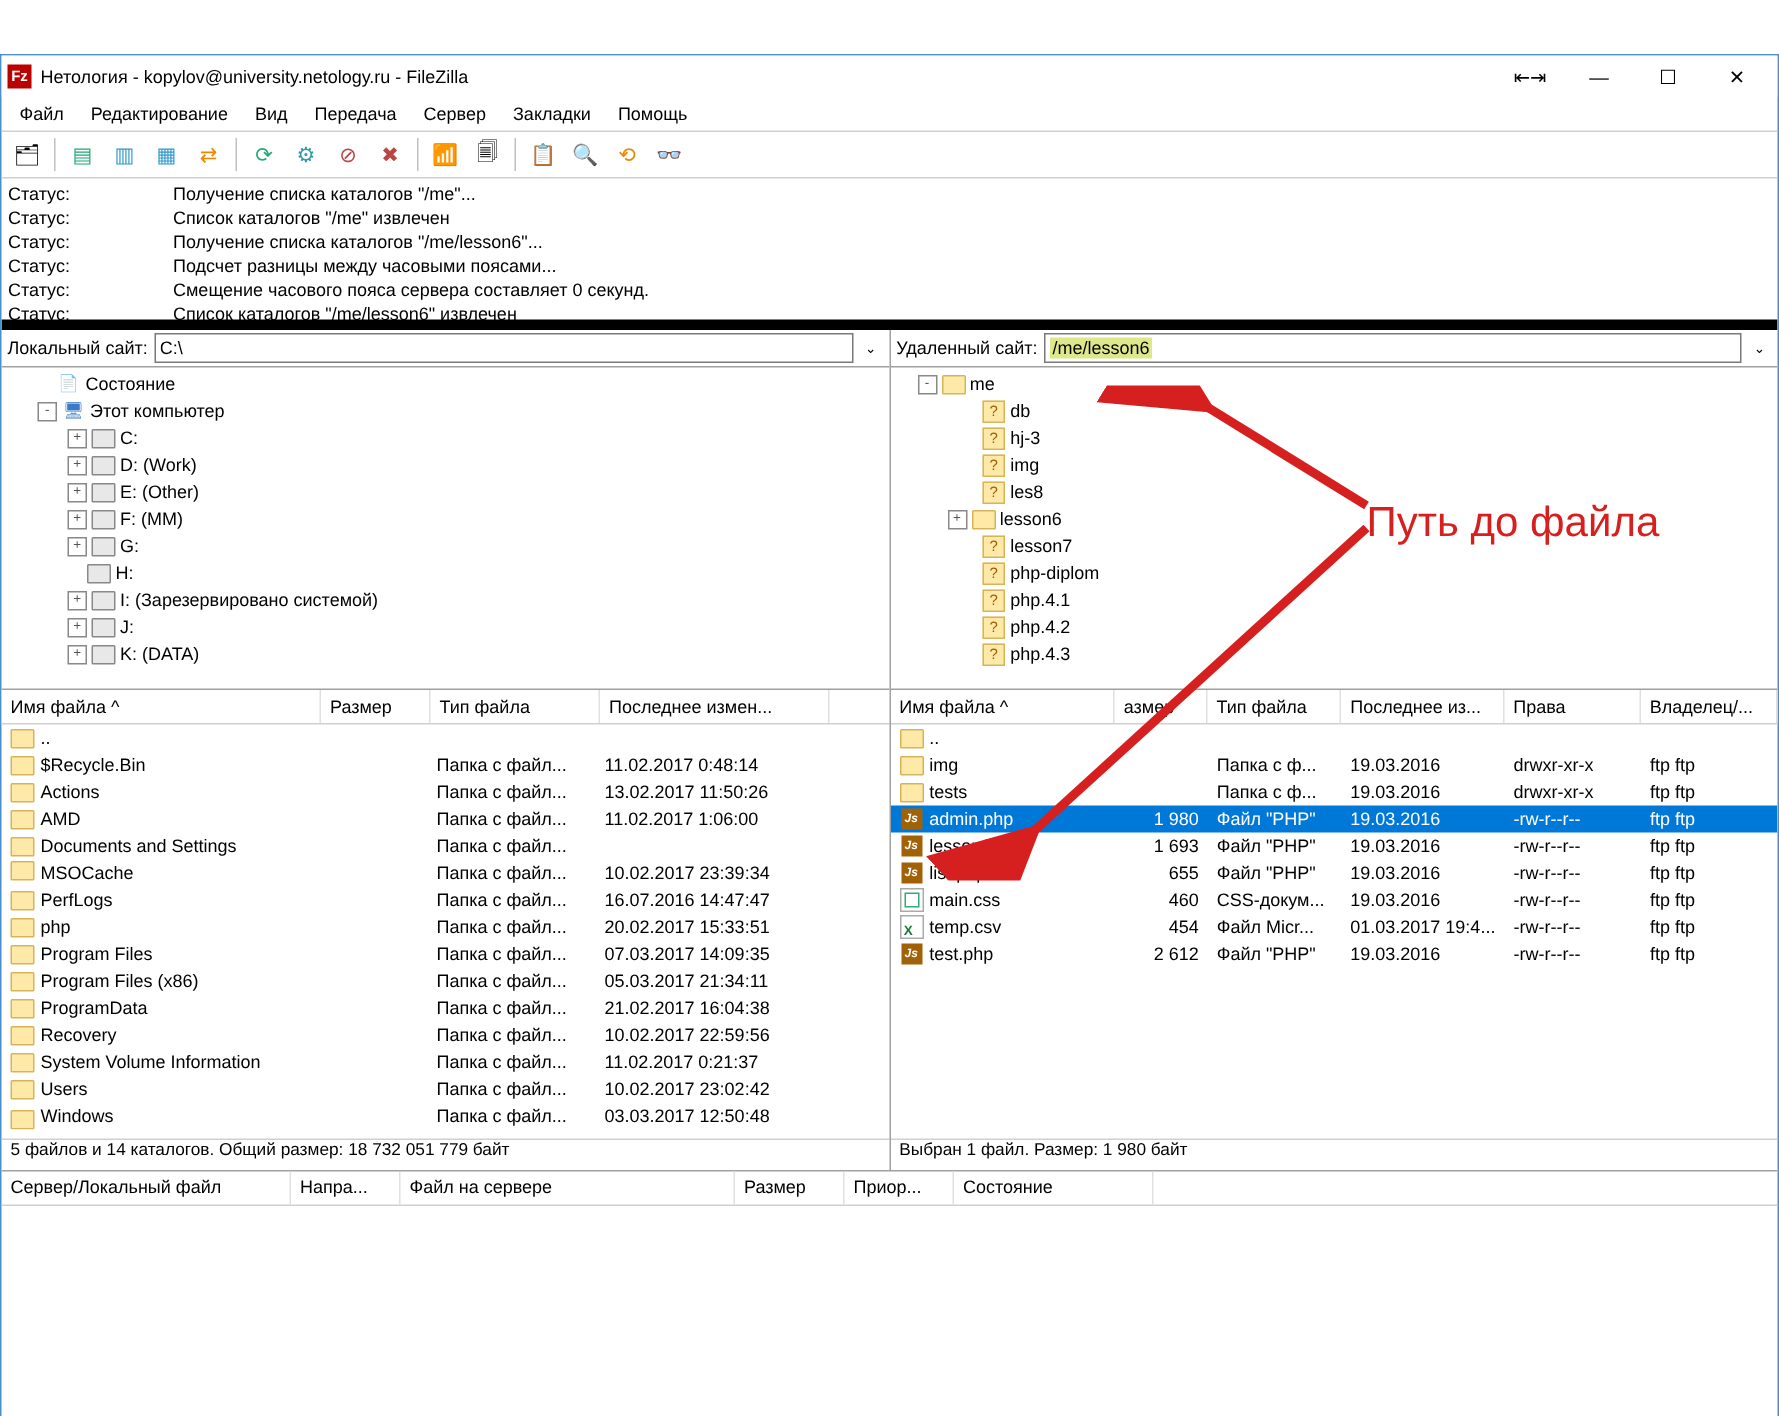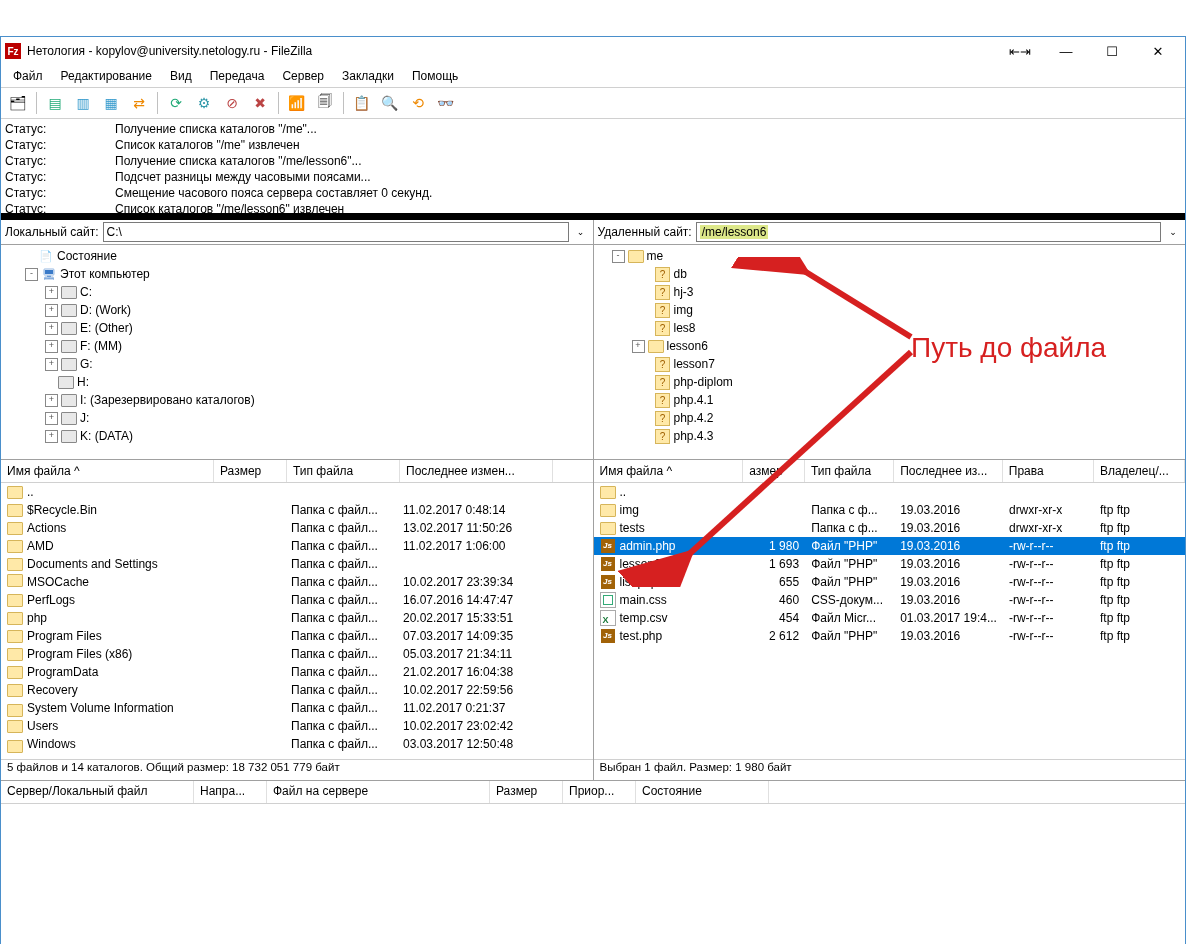--- a/index.html
+++ b/index.html
@@ -215,21 +215,21 @@
               <span class="drive"></span>
             </span>
             <span>H:</span>
           </div>
           <div class="node">
             <span class="ind" style="width:44px"></span>
             <span class="sq">+</span>
             <span class="ico">
               <span class="drive"></span>
             </span>
-            <span>I: (Зарезервировано каталогов)</span>
+            <span>I: (Зарезервировано системой)</span>
           </div>
           <div class="node">
             <span class="ind" style="width:44px"></span>
             <span class="sq">+</span>
             <span class="ico">
               <span class="drive"></span>
             </span>
             <span>J:</span>
           </div>
           <div class="node">
@@ -338,21 +338,21 @@
           </div>
           <div class="row">
             <span class="cell" style="width:200px;display:flex;align-items:center"><span class="ico">
                 <span class="fold-ico"></span>
               </span>Recovery</span>
             <span class="cell" style="width:60px;text-align:right"></span>
             <span class="cell" style="width:100px">Папка с файл...</span>
             <span class="cell" style="width:140px">10.02.2017 22:59:56</span>
           </div>
           <div class="row">
-            <span class="cell" style="width:200px;display:flex;align-items:flex-end"><span class="ico">
+            <span class="cell" style="width:200px;display:flex;align-items:center"><span class="ico">
                 <span class="fold-ico"></span>
               </span>System Volume Information</span>
             <span class="cell" style="width:60px;text-align:right"></span>
             <span class="cell" style="width:100px">Папка с файл...</span>
             <span class="cell" style="width:140px">11.02.2017 0:21:37</span>
           </div>
           <div class="row">
             <span class="cell" style="width:200px;display:flex;align-items:center"><span class="ico">
                 <span class="fold-ico"></span>
               </span>Users</span>

